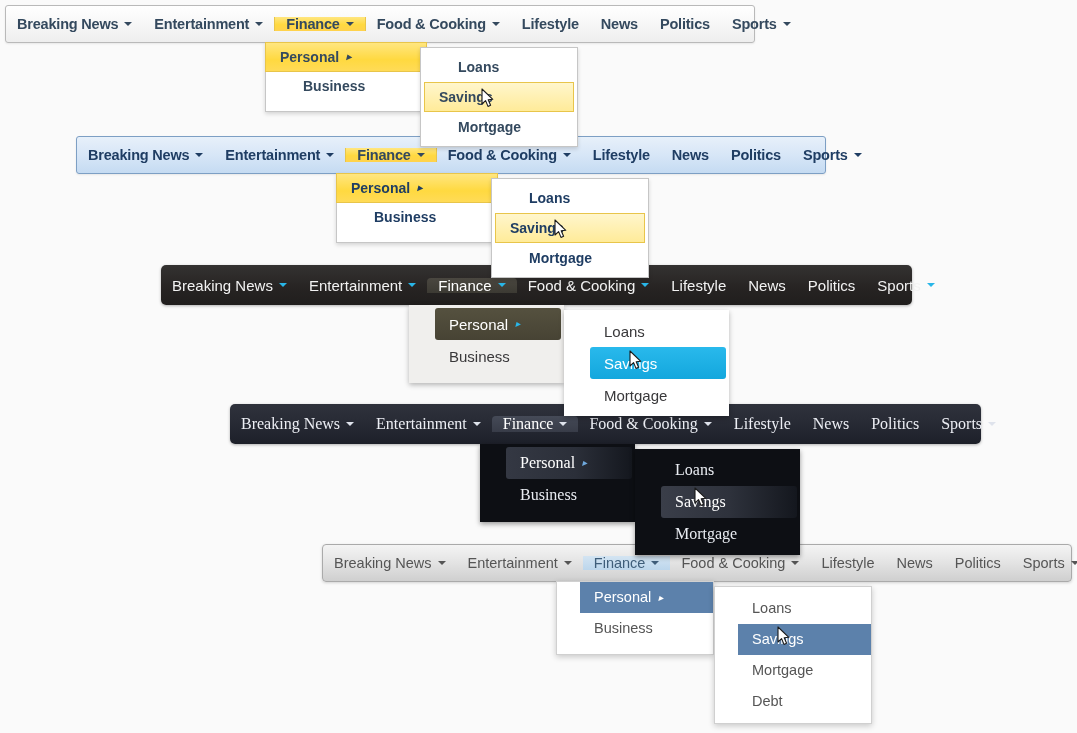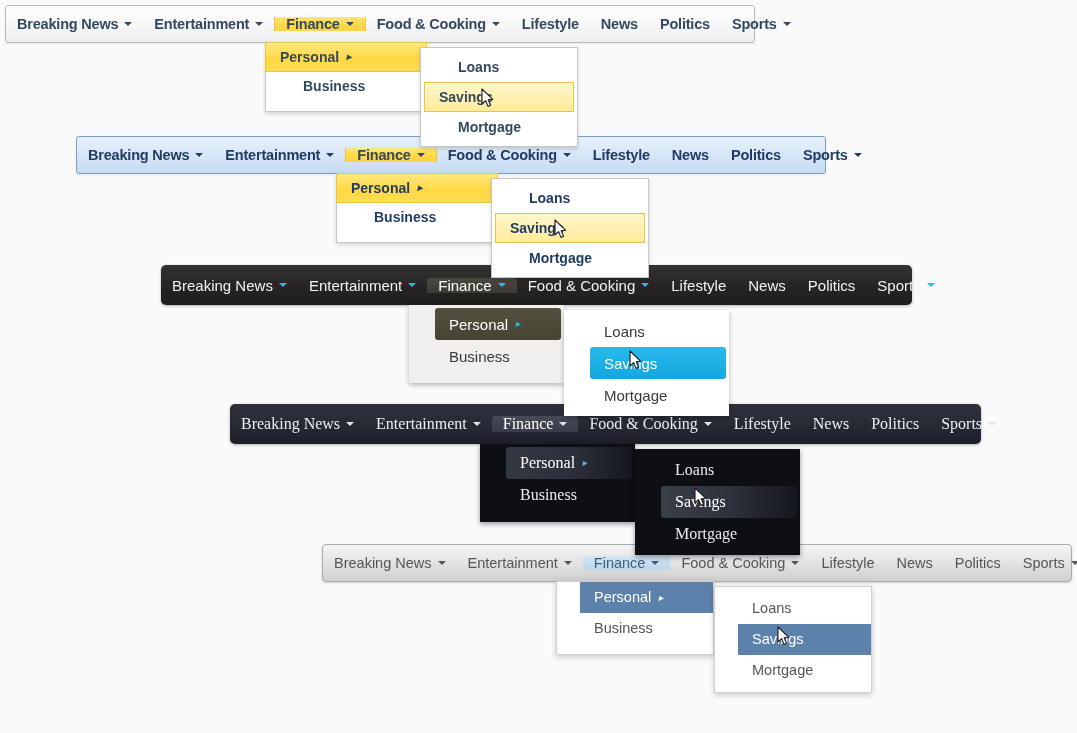--- a/index.html
+++ b/index.html
@@ -535,20 +535,23 @@
     <div class="panel" style="left:392px; top:42px; width:158px; padding:6px 0;">
       <div class="drow">
         <span>Loans</span>
       </div>
       <div class="drow hl2">
         <span>Savings</span>
       </div>
       <div class="drow">
         <span>Mortgage</span>
       </div>
+      <div class="drow">
+        <span>Debt</span>
+      </div>
     </div>
   </div>
 
   <div class="cursor" style="left:481px; top:88px;">
     <svg width="13" height="20" viewBox="0 0 13 20">
         <path d="M1 1 L1 16 L4.6 12.6 L7 18.4 L9.6 17.3 L7.2 11.7 L11.8 11.3 Z" fill="#ffffff" stroke="#1a1a1a" stroke-width="1.1" stroke-linejoin="round"></path>
       </svg>
   </div>
   <div class="cursor" style="left:554px; top:219px;">
     <svg width="13" height="20" viewBox="0 0 13 20">

